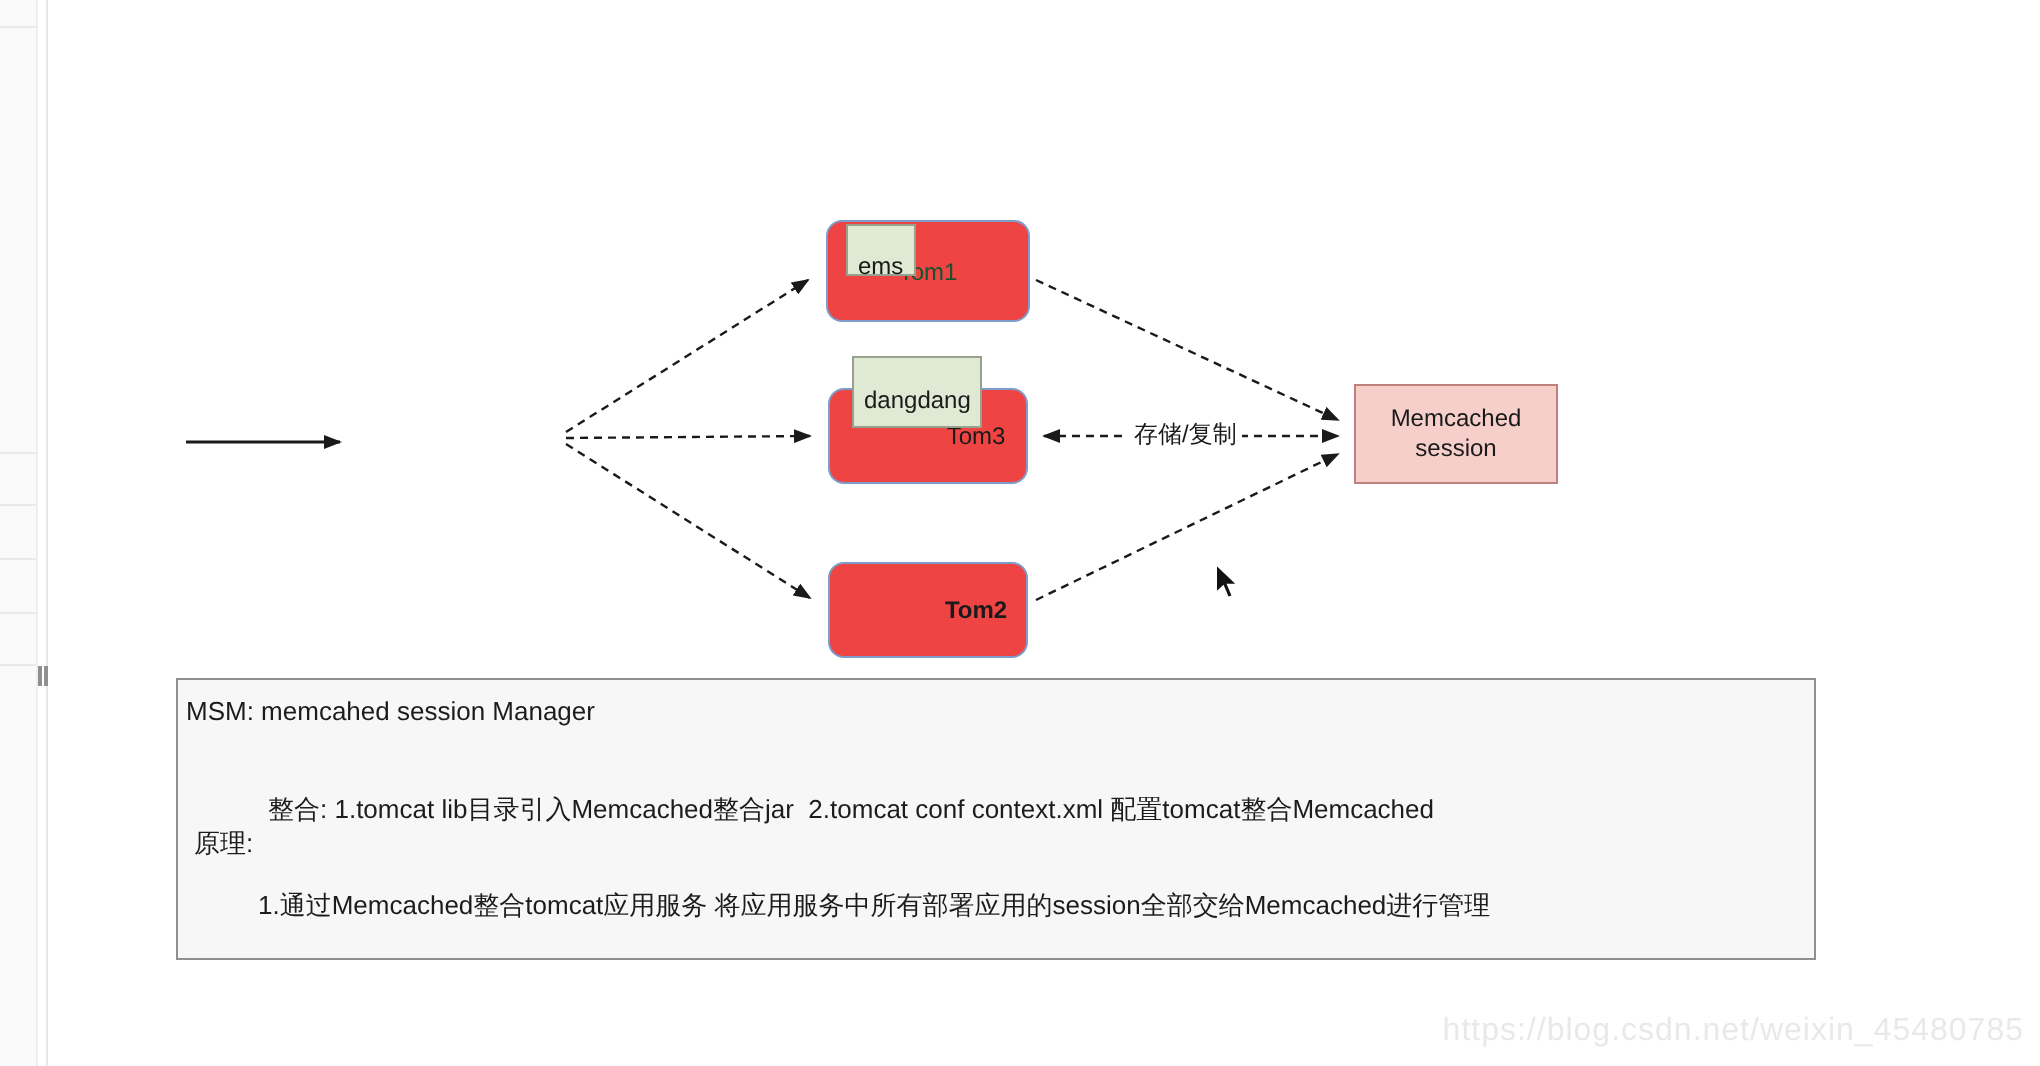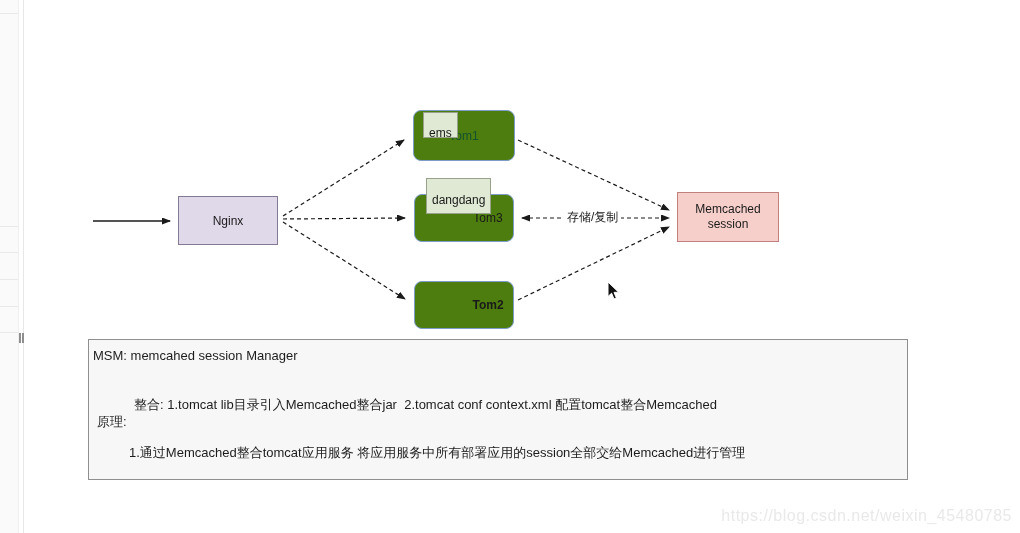--- a/index.html
+++ b/index.html
@@ -12,21 +12,21 @@
   .v-divider{position:absolute;left:23px;top:0;width:1px;height:533px;background:#e7e7e7;}
   .grip{position:absolute;left:18px;top:333px;width:7px;height:10px;display:flex;gap:1px;justify-content:center;}
   .grip span{display:block;width:2px;height:10px;background:#8f8f8f;}
 
   
   #arrows{position:absolute;left:0;top:0;z-index:1;pointer-events:none;}
 
   .node{position:absolute;z-index:2;box-sizing:border-box;display:flex;align-items:center;justify-content:center;
         font-size:12px;color:#1a1a1a;text-align:center;}
   .nginx{left:178px;top:196px;width:100px;height:49px;background:#e0d9ea;border:1px solid #847a96;}
-  .tom{background:#4d7c0f;border:1px solid #7d9cc8;border-radius:8px;padding-left:48px;}
+  .tom{background:#ef4444;border:1px solid #7d9cc8;border-radius:8px;padding-left:48px;}
   .tom1{left:413px;top:110px;width:102px;height:51px;overflow:visible;}
   .tom3{left:414px;top:194px;width:100px;height:48px;}
   .tom2{left:414px;top:281px;width:100px;height:48px;font-weight:bold;}
   .memcached{left:677px;top:192px;width:102px;height:50px;background:#f6cfcb;border:1px solid #c0807b;line-height:1.25;padding:0 10px;text-align:center;}
 
   .tag{position:absolute;z-index:3;box-sizing:border-box;background:#dfe9d3;border:1px solid #97a18c;
        font-size:12px;color:#1a1a1a;padding:12px 5px;line-height:17px;white-space:nowrap;}
   .tag-ems{left:423px;top:112px;height:18px;}
   .tag-dangdang{left:426px;top:145px;height:36px;line-height:19px;margin-top:33px;}
   .tom1-label{position:absolute;left:413px;top:129px;width:102px;text-align:center;font-size:12px;color:#14532d;z-index:2;}
@@ -82,23 +82,20 @@
 
     <line x1="283" y1="216" x2="404" y2="140" stroke="#1a1a1a" stroke-width="1.2" stroke-dasharray="4 3" marker-end="url(#ah)"></line>
     <line x1="283" y1="219" x2="405" y2="218" stroke="#1a1a1a" stroke-width="1.2" stroke-dasharray="4 3" marker-end="url(#ah)"></line>
     <line x1="283" y1="222" x2="405" y2="299" stroke="#1a1a1a" stroke-width="1.2" stroke-dasharray="4 3" marker-end="url(#ah)"></line>
 
     <line x1="518" y1="140" x2="669" y2="210" stroke="#1a1a1a" stroke-width="1.2" stroke-dasharray="4 3" marker-end="url(#ah)"></line>
     <line x1="522" y1="218" x2="669" y2="218" stroke="#1a1a1a" stroke-width="1.2" stroke-dasharray="4 3" marker-start="url(#ahs)" marker-end="url(#ah)"></line>
     <line x1="518" y1="300" x2="669" y2="227" stroke="#1a1a1a" stroke-width="1.2" stroke-dasharray="4 3" marker-end="url(#ah)"></line>
   </svg>
 
-  <div class="node nginx">
-    <span>Nginx</span>
-  </div>
 
   <div class="node tom tom1"></div>
   <div class="tom1-label">Tom1</div>
   <div class="tag tag-ems">ems</div>
   <div class="tag tag-dangdang">dangdang</div>
 
   <div class="node tom tom3">
     <span>Tom3</span>
   </div>
 

